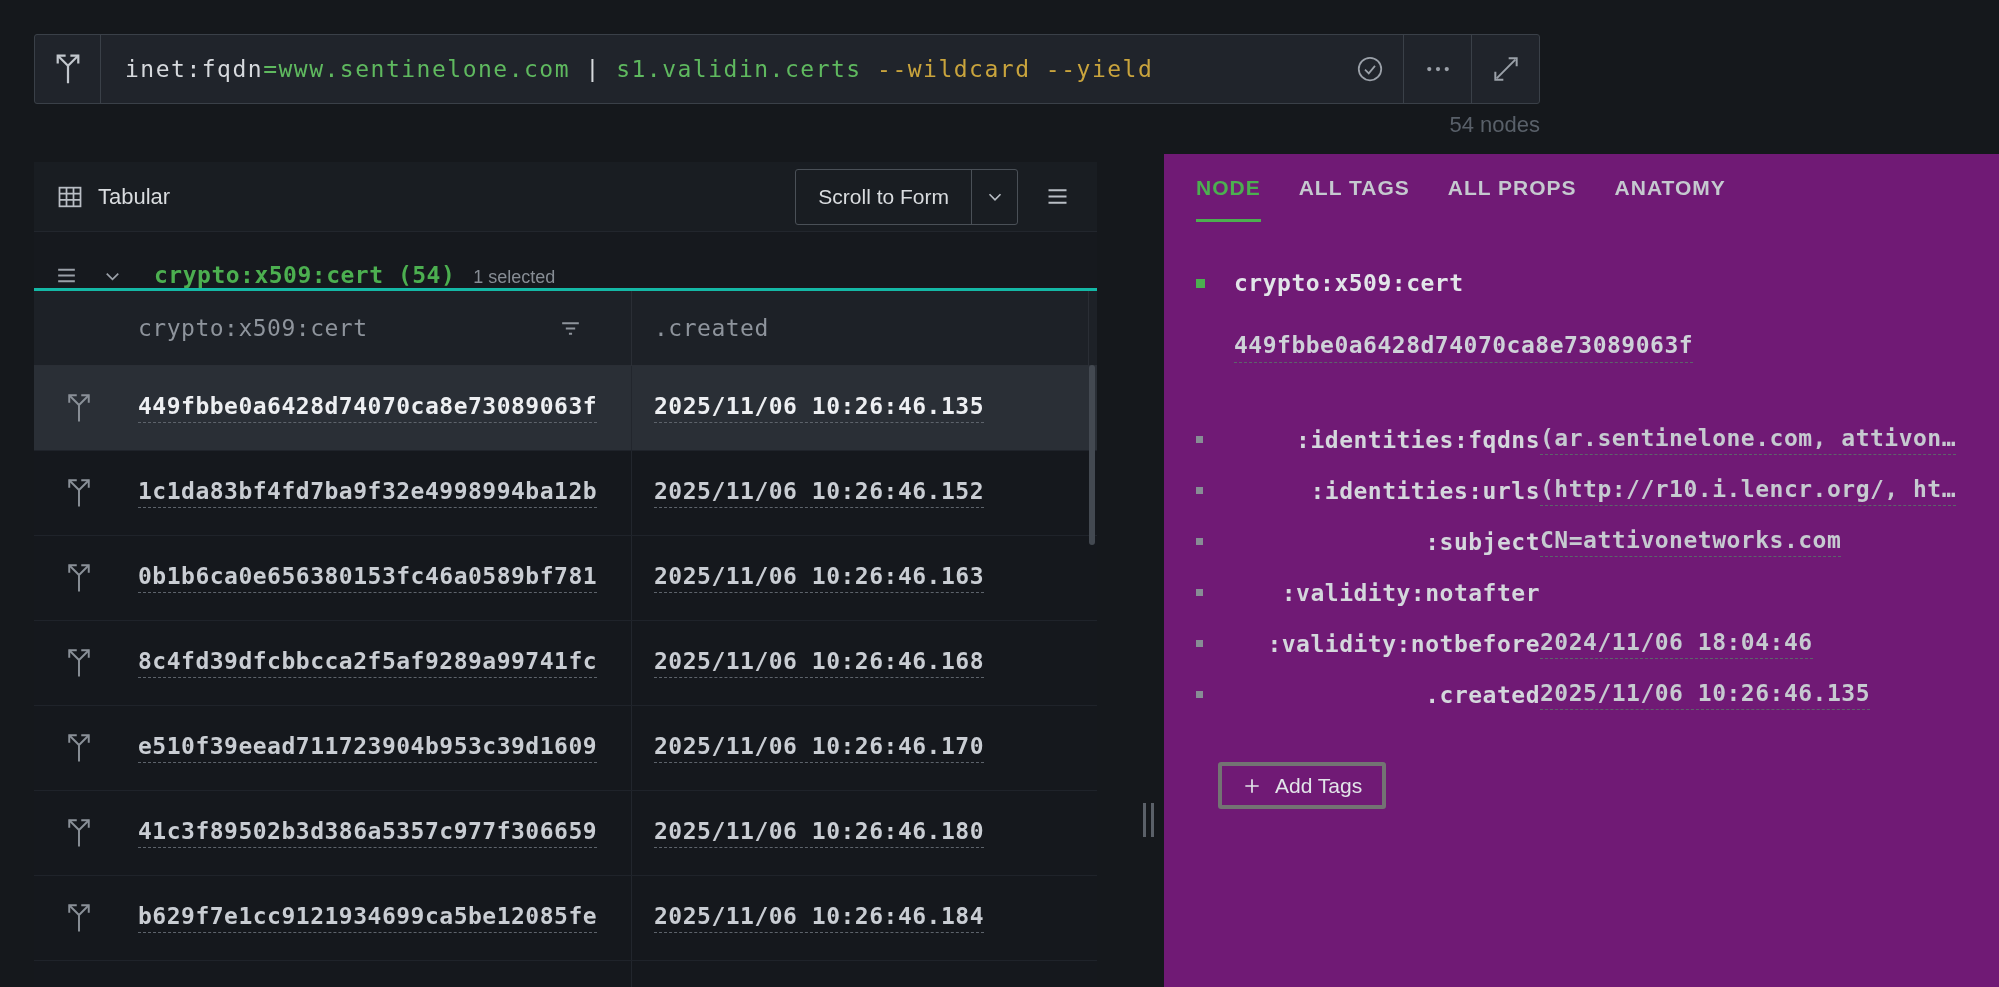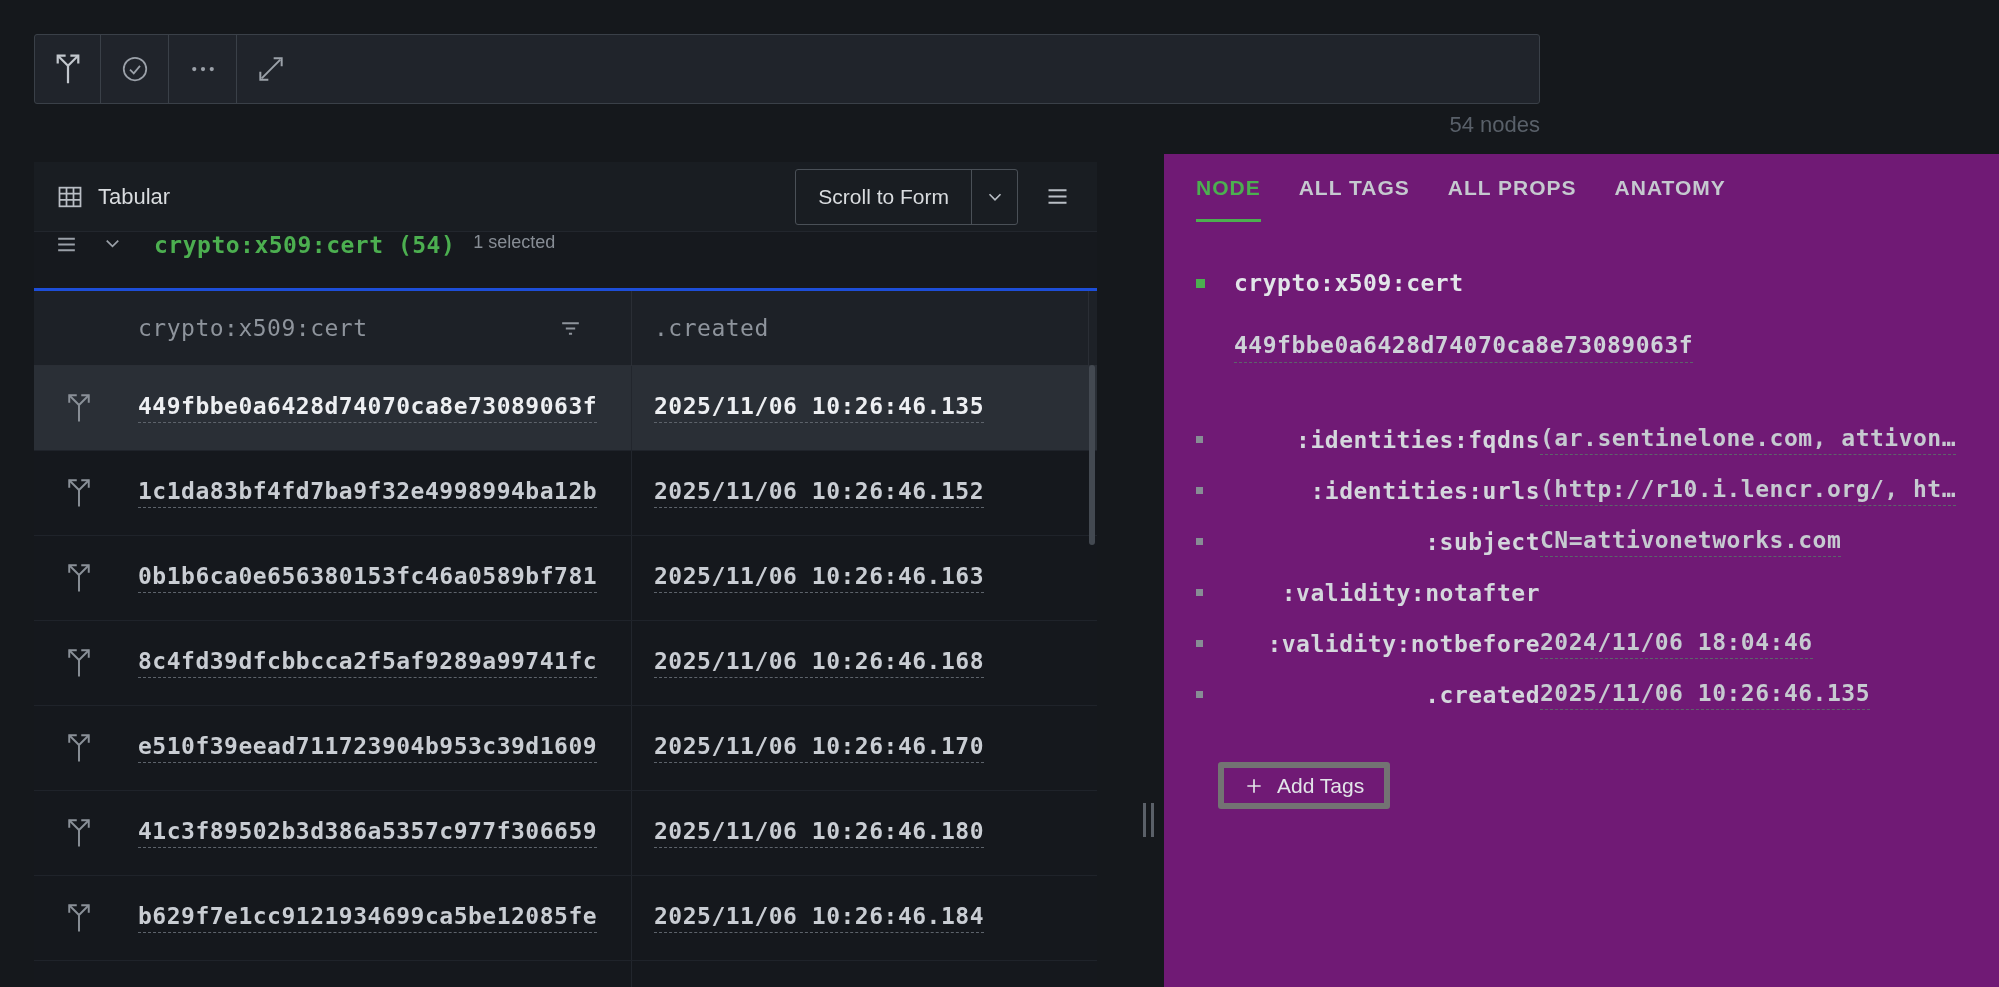--- a/index.html
+++ b/index.html
@@ -54,22 +54,22 @@
   .th-spacer { flex:1; }
   .scroll-form-btn {
     height:56px; border:1px solid #4a5057; border-radius:3px;
     display:flex; align-items:stretch; color:#d9dcdf; cursor:pointer; background:transparent;
   }
   .sf-label { display:flex; align-items:center; padding:0 22px; font-size:21px; }
   .sf-chev { width:46px; border-left:1px solid #4a5057; display:flex; align-items:center; justify-content:center; color:#b9bec5; }
   .th-burger { margin-left:26px; color:#b9bec5; cursor:pointer; display:flex; }
 
   .group-header {
-    height:59px; border-bottom:3px solid #1d4ed8;
-    display:flex; align-items:flex-start; padding-left:20px;
+    height:59px; border-bottom:3px solid #14b8a6;
+    display:flex; align-items:flex-end; padding-left:20px;
   }
   .gh-burger { color:#9aa0a8; cursor:pointer; display:flex; }
   .gh-chev { color:#9aa0a8; margin-left:22px; cursor:pointer; display:flex; }
   .gh-title {
     margin-left:30px; font-family:"DejaVu Sans Mono", monospace;
     font-weight:700; font-size:23px; color:#4caf50; cursor:pointer; letter-spacing:0.5px;
   }
   .gh-selected { margin-left:18px; font-size:18px; color:#878d95; }
 
   .col-header {
@@ -149,40 +149,43 @@
     font-weight:700; font-size:23px; color:#d4d7dc; letter-spacing:0.5px;
   }
   .prop-value {
     font-family:"DejaVu Sans Mono", monospace; font-weight:700; font-size:23px;
     color:#c6cad0; letter-spacing:0.5px; white-space:nowrap;
     border-bottom:1px dashed #5d636b; padding-bottom:3px; cursor:pointer;
   }
 
   .add-tags {
     margin:42px 0 0 54px; display:inline-flex; align-items:center; gap:13px;
-    height:47px; padding:0 20px; border:6px solid #737373; border-radius:3px;
+    height:47px; padding:0 20px; border:4px solid #737373; border-radius:3px;
     background:transparent; color:#e2e5e9; font-size:21px;
     font-family:"Liberation Sans", sans-serif; cursor:pointer;
   }
   svg { display:block; }
 </style>
 </head>
 <body>
 
 <div class="query-bar">
   <div class="qb-fork">
     <span>
       <svg width="38" height="38" viewBox="0 0 24 24" fill="none" stroke="currentColor" stroke-width="1.4">
         <path d="M12 21 L12 10"></path>
           <path d="M12 10 L5.5 3.5"></path>
           <path d="M12 10 L18.5 3.5"></path>
         <path d="M5.5 8.5 L5.5 3.5 L10.5 3.5"></path>
           <path d="M18.5 8.5 L18.5 3.5 L13.5 3.5"></path>
       </svg>
     </span>
+  </div>
+  <div class="qb-input">
+    <span class="seg-plain">inet:fqdn</span><span class="seg-green">=www.sentinelone.com</span><span class="seg-plain"> | </span><span class="seg-green">s1.validin.certs</span><span class="seg-yellow"> --wildcard --yield</span>
   </div>
   <div class="qb-btn">
     <span>
       <svg width="30" height="30" viewBox="0 0 24 24" fill="none" stroke="currentColor" stroke-width="1.4">
         <circle cx="12" cy="12" r="9"></circle>
           <path d="M8 12.5 L11 15.5 L16 9.5"></path>
       </svg>
     </span>
   </div>
   <div class="qb-sep"></div>

